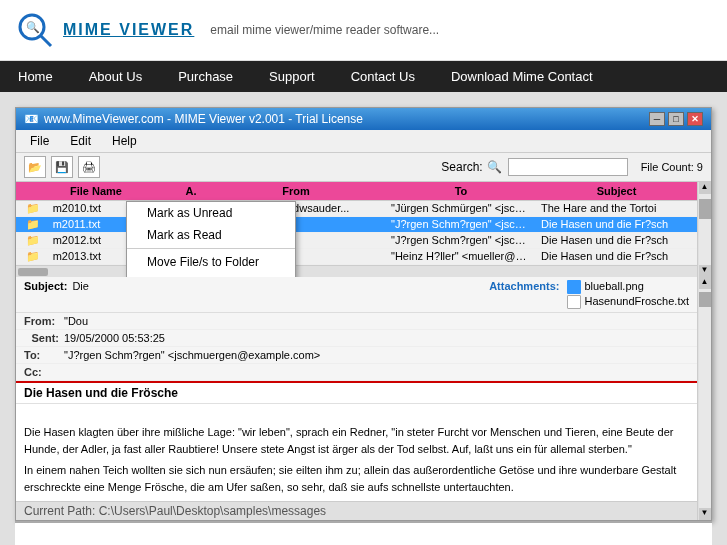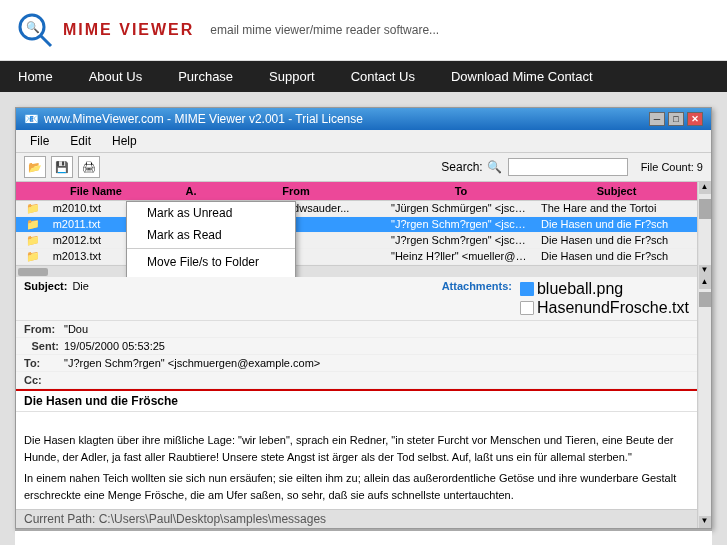--- a/index.html
+++ b/index.html
@@ -43,21 +43,21 @@
     .context-menu-item { padding: 4px 20px; font-size: 12px; cursor: pointer; white-space: nowrap; }
     .context-menu-sep { border-top: 1px solid #ccc; margin: 2px 0; }
     .hscroll { height: 12px; background: #e0e0e0; border-top: 1px solid #ccc; display: flex; align-items: center; padding: 0 2px; font-size: 10px; }
     .preview-meta-row { display: flex; gap: 5px; padding: 1px 0; }
     .preview-meta-label { font-weight: bold; color: #333; min-width: 35px; }
     .preview-subject-bar { background: #fff; border-top: 2px solid #cc0000; border-bottom: 1px solid #e0e0e0; padding: 3px 8px; font-size: 12px; font-weight: bold; }
     .preview-body { background: white; padding: 6px 8px; font-size: 11px; line-height: 1.5; overflow: hidden; }
     .preview-footer { background: #e0e0e0; padding: 2px 8px; font-size: 12px; color: #555; border-top: 1px solid #ccc; }
 
     
-    .attachment-item { display: flex; align-items: center; gap: 3px; font-size: 16px; }
+    .attachment-item { display: flex; align-items: flex-start; gap: 3px; font-size: 11px; }
     .att-icon { width: 14px; height: 14px; background: #3399ff; border-radius: 1px; display: inline-block; }
     .att-icon.txt { background: white; border: 1px solid #aaa; }
 
     
     .bottom-ad { background: white; height: 45px; border-top: 2px solid #aaa; }
 
     
     .right-scroll { width: 14px; background: #e0e0e0; border-left: 1px solid #ccc; }
 
     .filelist-outer { display: flex; }
@@ -71,21 +71,21 @@
 </head>
 <body>
 
 <div class="header">
   <div style="display:flex;align-items:center;gap:8px;">
     <svg width="40" height="40" viewBox="0 0 40 40">
       <circle cx="17" cy="17" r="12" fill="none" stroke="#1a6bbf" stroke-width="3"></circle>
       <line x1="26" y1="26" x2="36" y2="36" stroke="#1a6bbf" stroke-width="3"></line>
       <text x="11" y="21" font-size="11" fill="#cc8800">🔍</text>
     </svg>
-    <span style="color:#b91c1c;font-size:16px;font-weight:bold;letter-spacing:2px;">MIME VIEWER</span>
+    <span style="color:#0369a1;font-size:16px;font-weight:bold;letter-spacing:2px;text-decoration:underline;">MIME VIEWER</span>
     <span style="color:#555;font-size:12px;margin-left:8px;">email mime viewer/mime reader software...</span>
   </div>
 </div>
 
 <nav>
   <a href="#">Home</a>
   <a href="#">About Us</a>
   <a href="#">Purchase</a>
   <a href="#">Support</a>
   <a href="#">Contact Us</a>

